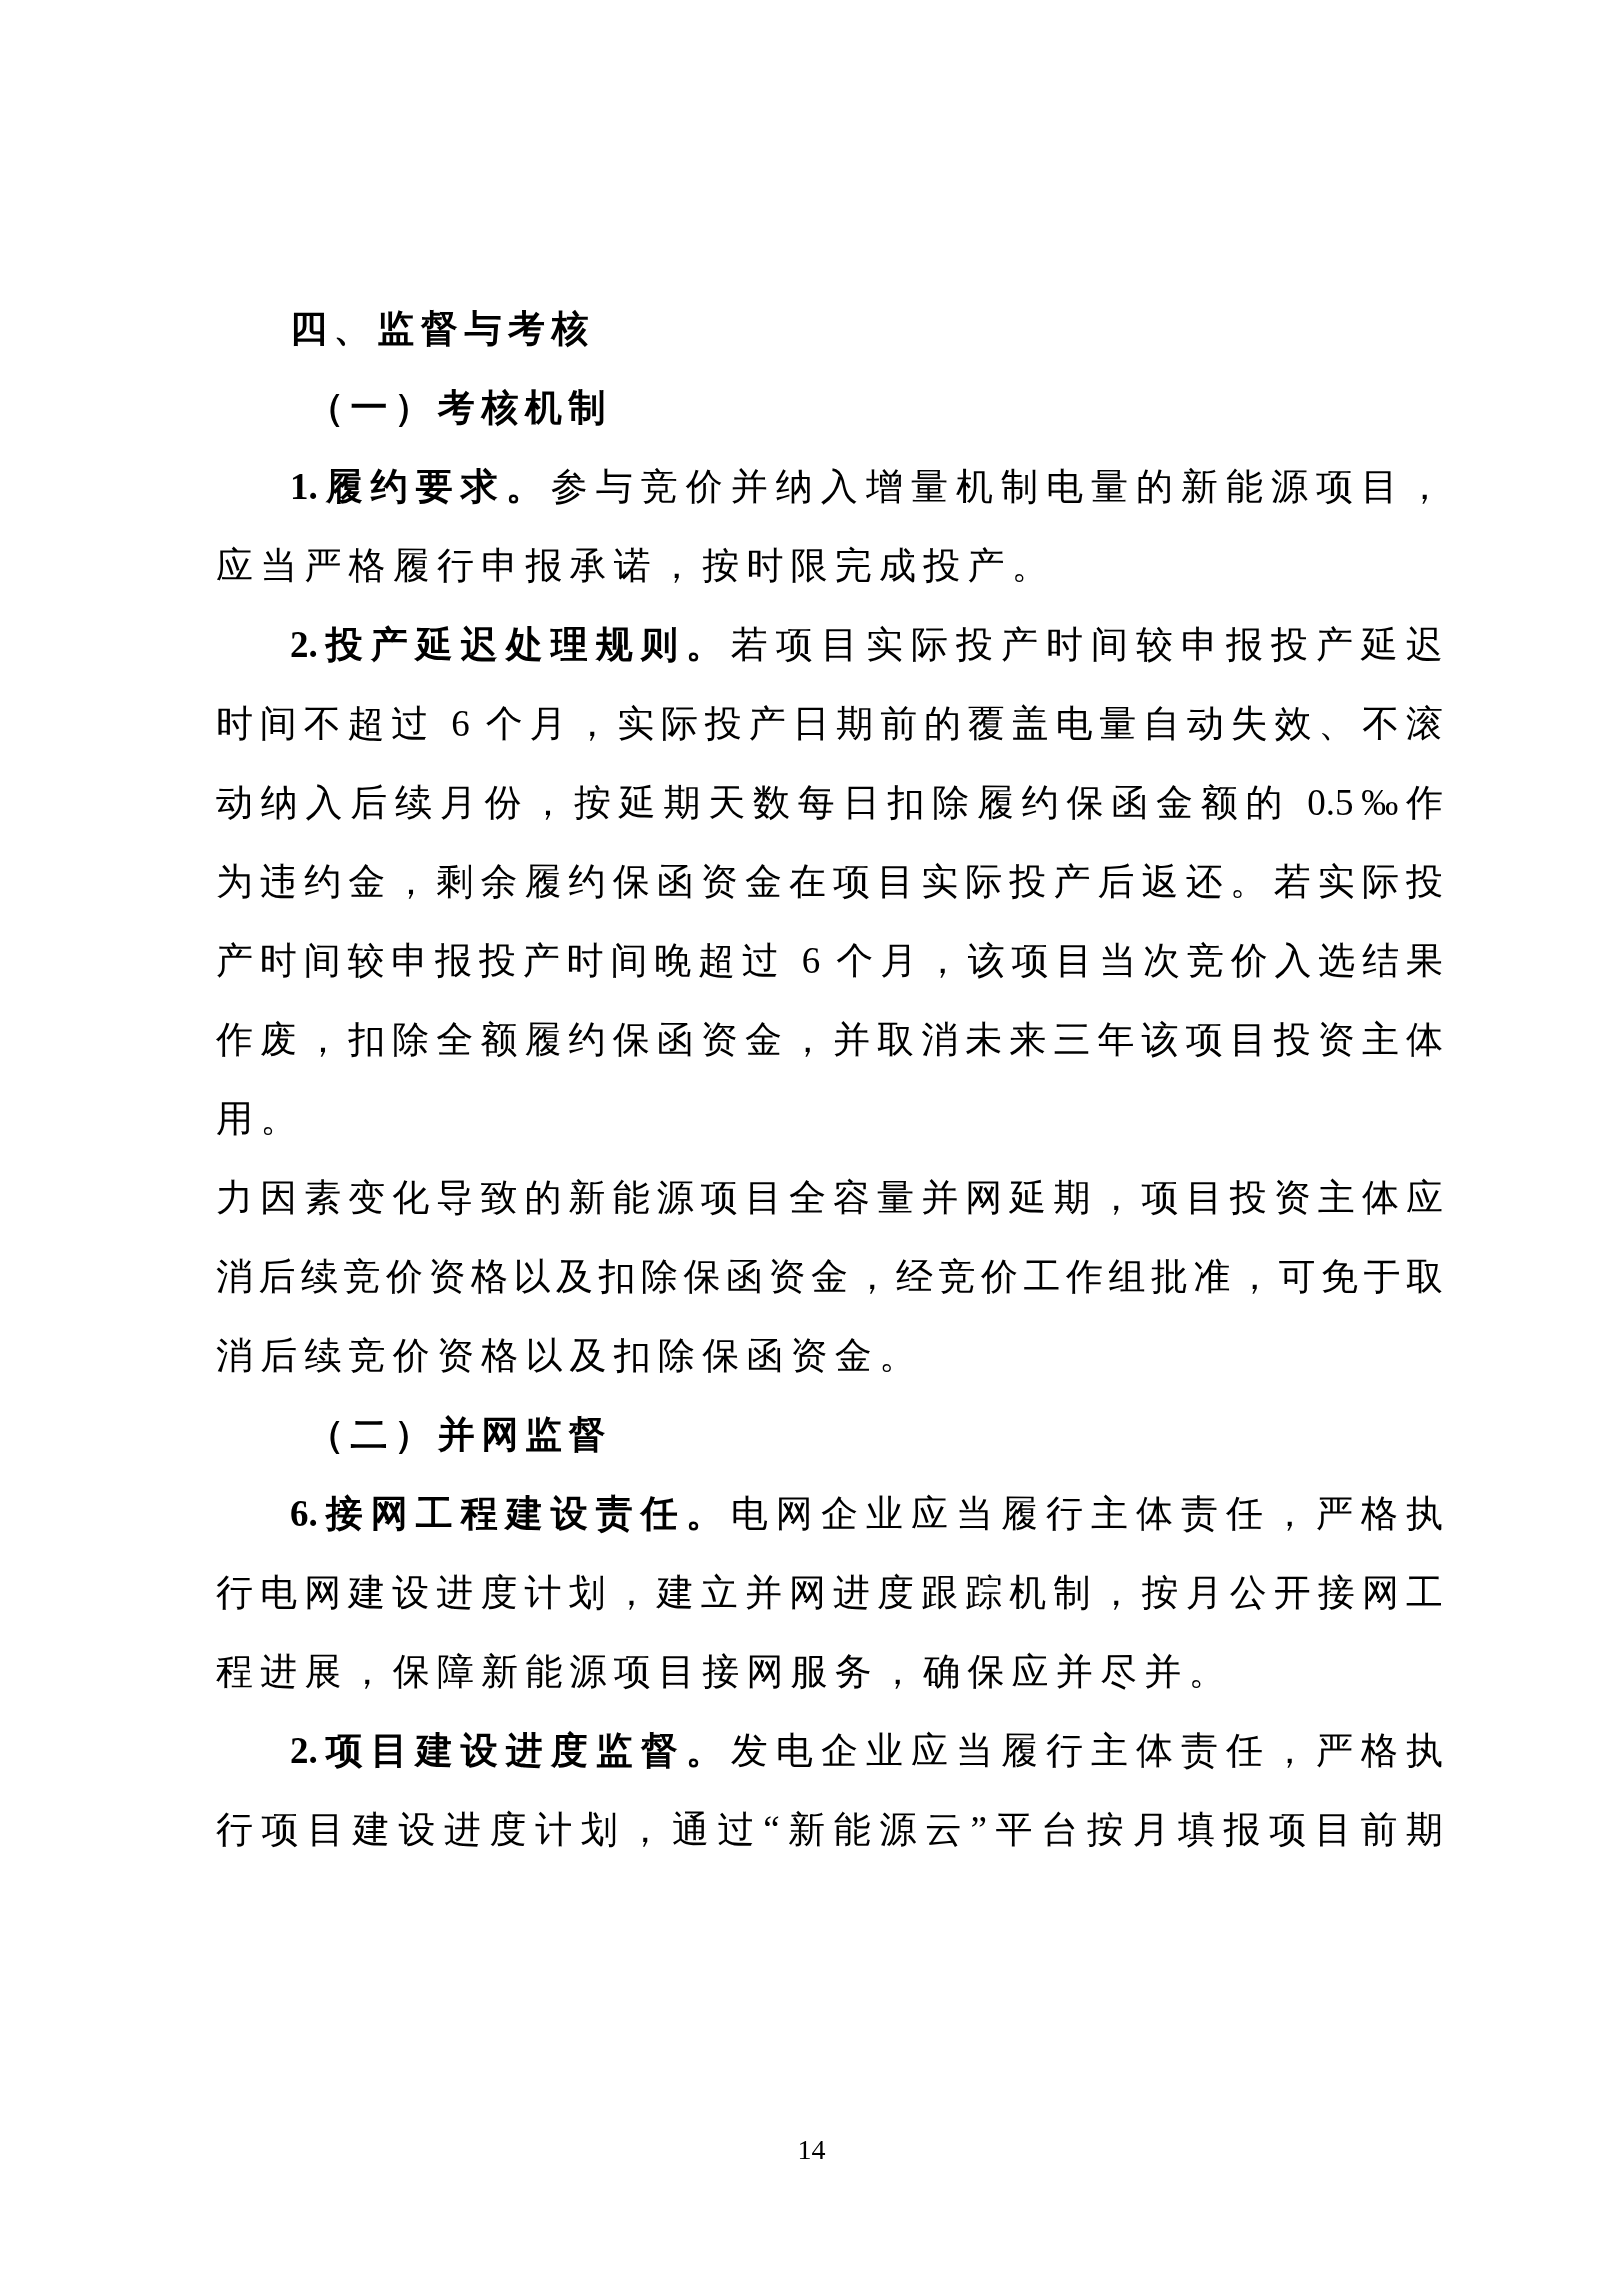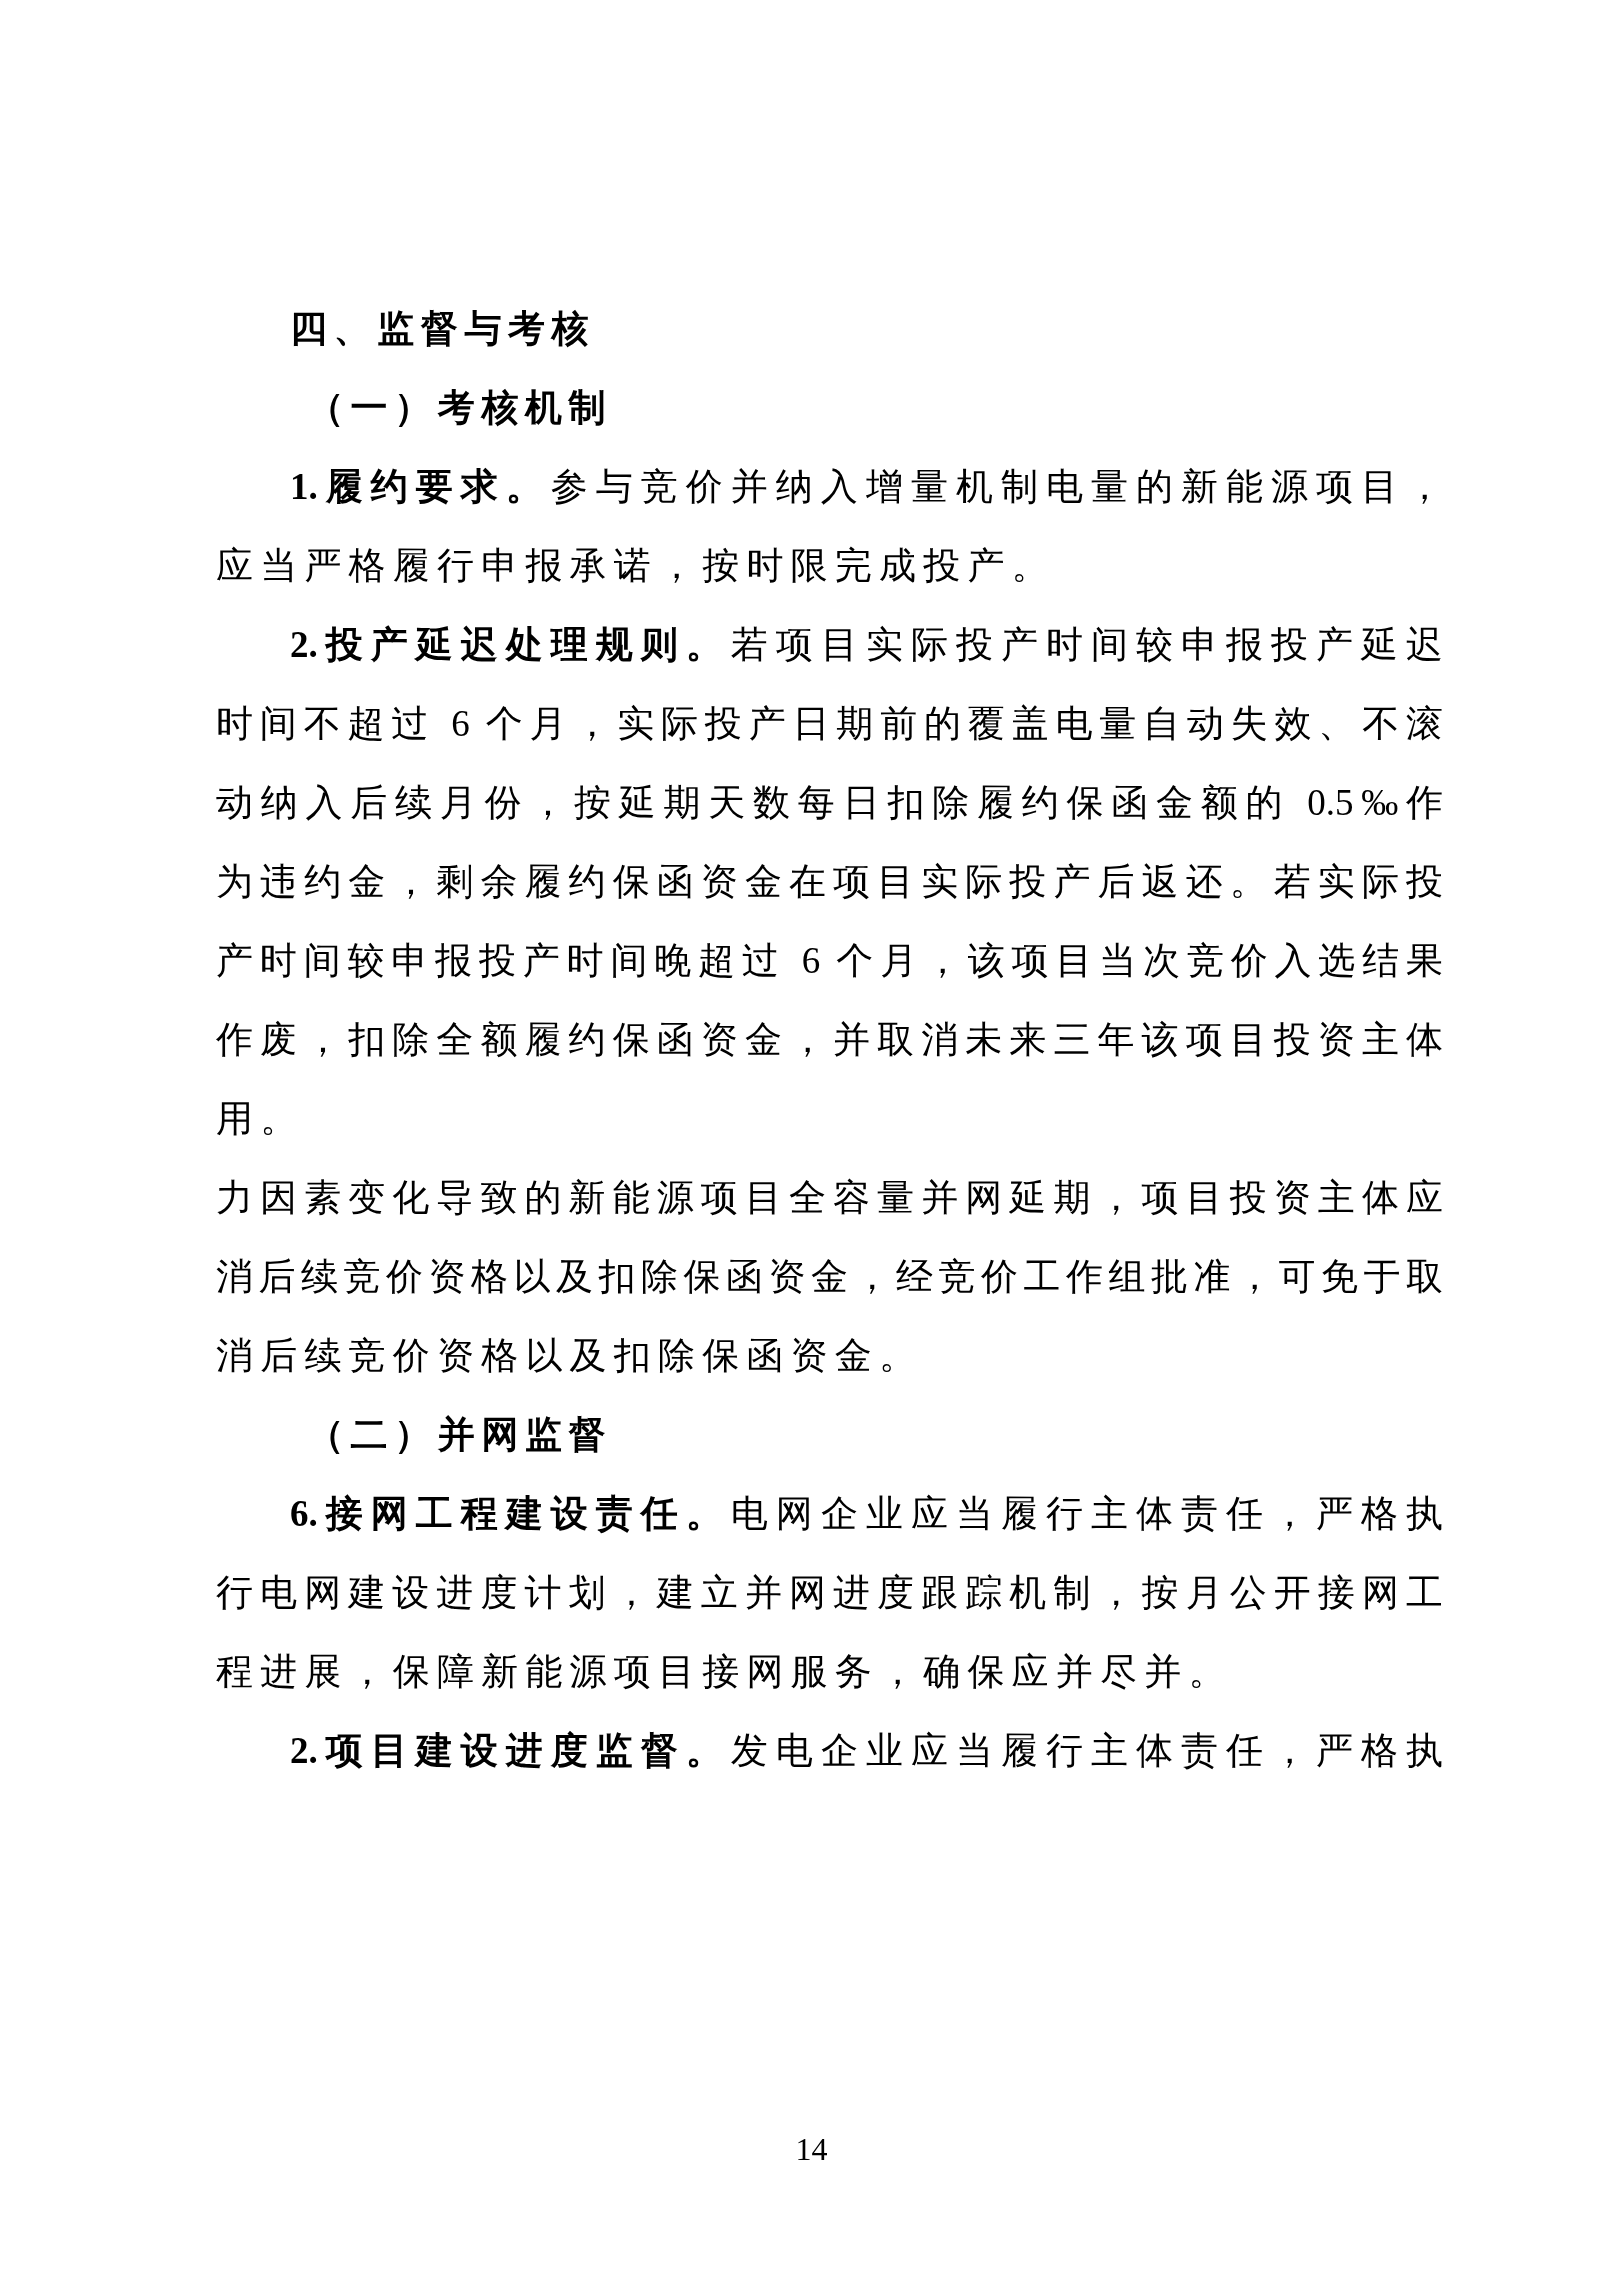--- a/index.html
+++ b/index.html
@@ -35,21 +35,21 @@
     
     .h2 .b { font-weight: bold; letter-spacing: 6.6px; margin-left: 17px; }
     
     .b { font-weight: bold; }
     .pageno {
       position: absolute;
       left: 0;
       top: 2129px;
       width: 100%;
       text-align: center;
-      font-size: 32px;
+      font-size: 28px;
       line-height: 41px;
       font-family: "Liberation Serif", serif;
     }
   </style>
 </head>
 <body>
 
 <div class="page">
   <div class="content">
 
@@ -72,18 +72,19 @@
     <div class="line jl"><span class="b"></span><span>消后续竞价资格以及扣除保函资金，经竞价工作组批准，可免于取</span></div>
     <div class="line sl"><span class="b"></span><span>消后续竞价资格以及扣除保函资金。</span></div>
 
     <div class="line h2 ind"><span class="b">（二）并网监督</span><span></span></div>
 
     <div class="line jl ind"><span class="b">6.接网工程建设责任。</span><span>电网企业应当履行主体责任，严格执</span></div>
     <div class="line jl"><span class="b"></span><span>行电网建设进度计划，建立并网进度跟踪机制，按月公开接网工</span></div>
     <div class="line sl"><span class="b"></span><span>程进展，保障新能源项目接网服务，确保应并尽并。</span></div>
 
     <div class="line jl ind"><span class="b">2.项目建设进度监督。</span><span>发电企业应当履行主体责任，严格执</span></div>
+    <div class="line jl"><span class="b"></span><span>行项目建设进度计划，通过“新能源云”平台按月填报项目前期</span></div>
 
   </div>
 
   <div class="pageno">14</div>
 </div>
 
 
 </body></html>

